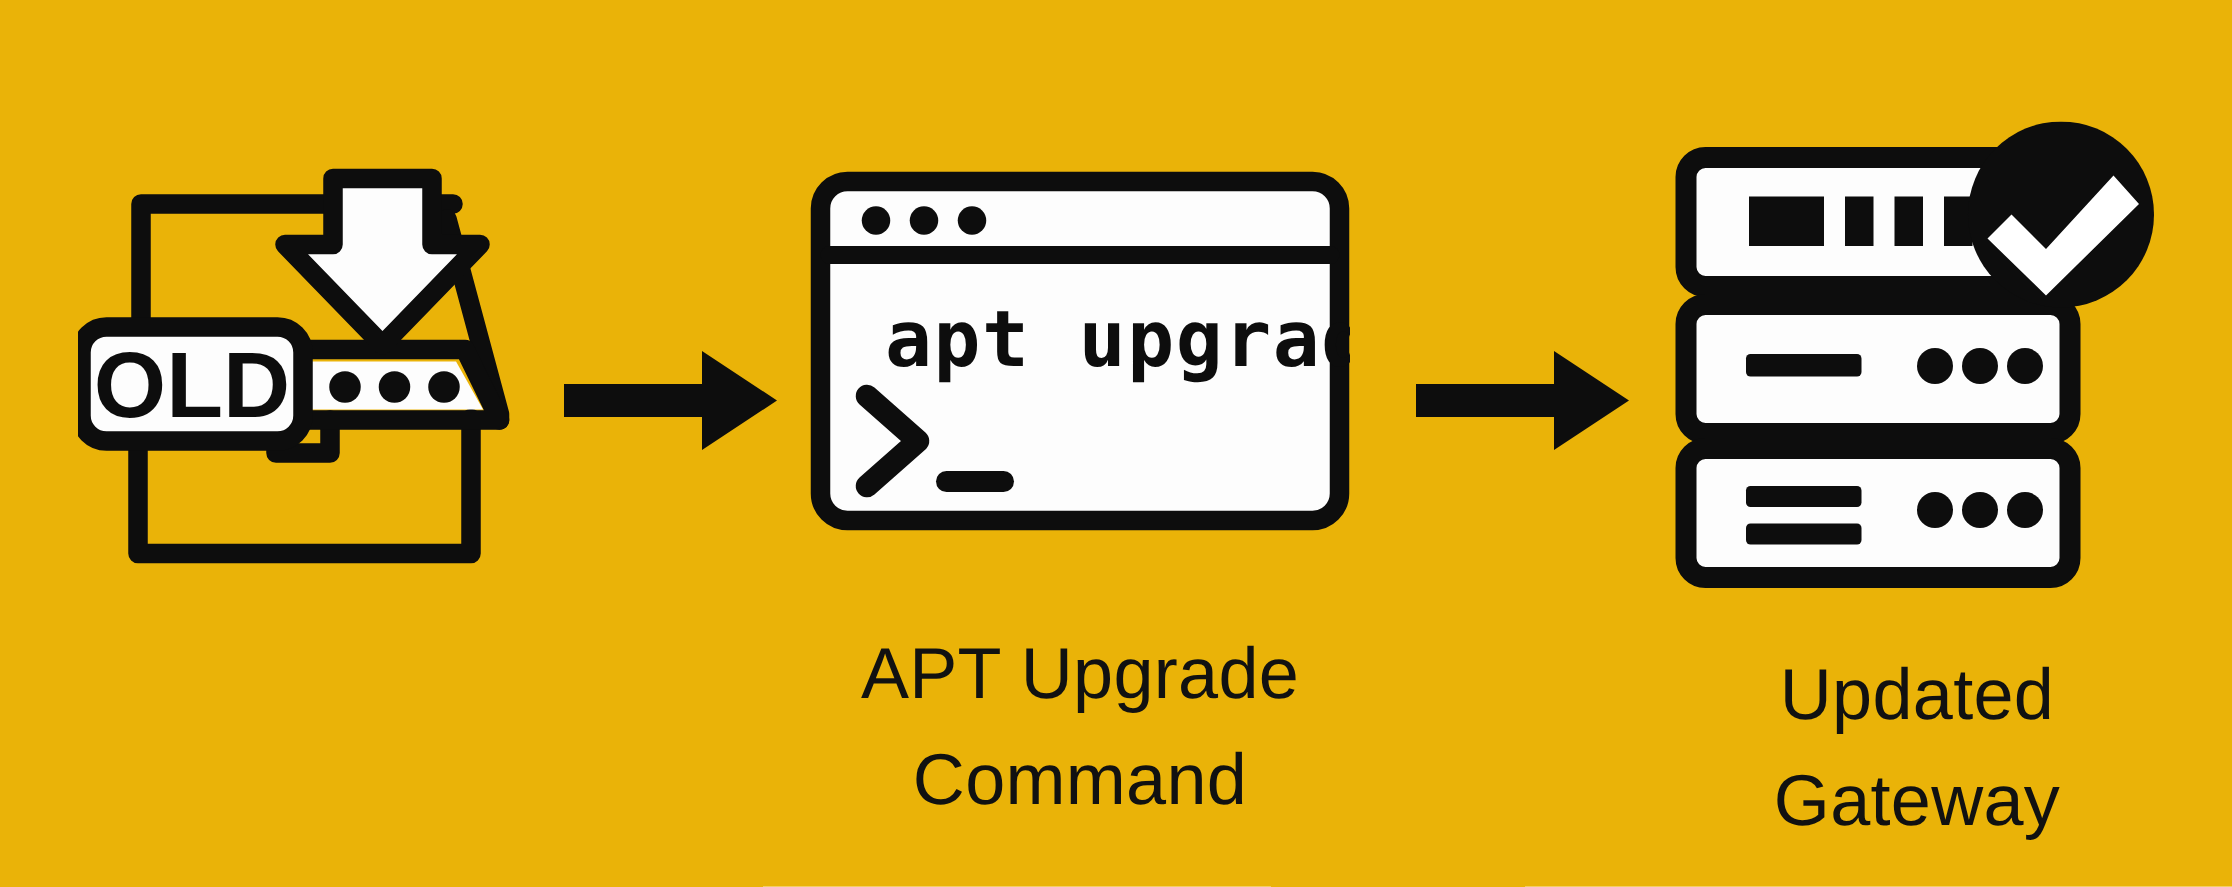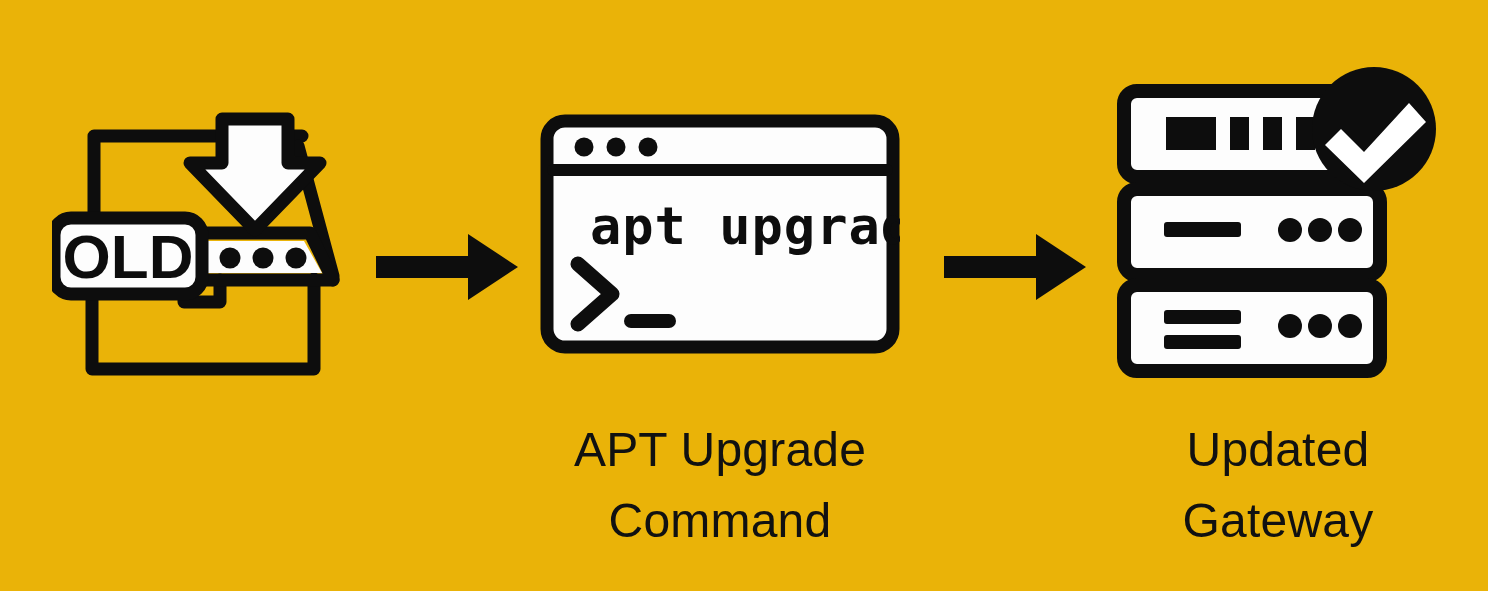--- a/index.html
+++ b/index.html
@@ -59,21 +59,21 @@
     left: 530px;
     top: 78px;
     width: 380px;
   }
   #stage-terminal .stage-graphic { height: 312px; }
   #stage-terminal .stage-label { margin-top: 24px; }
 
   
   #stage-gateway {
     left: 1098px;
-    top: 58px;
+    top: 72px;
     width: 360px;
   }
   #stage-gateway .stage-graphic { height: 338px; }
   #stage-gateway .stage-label { margin-top: 18px; }
 
   
   .arrow {
     position: absolute;
     top: 232px;
   }

